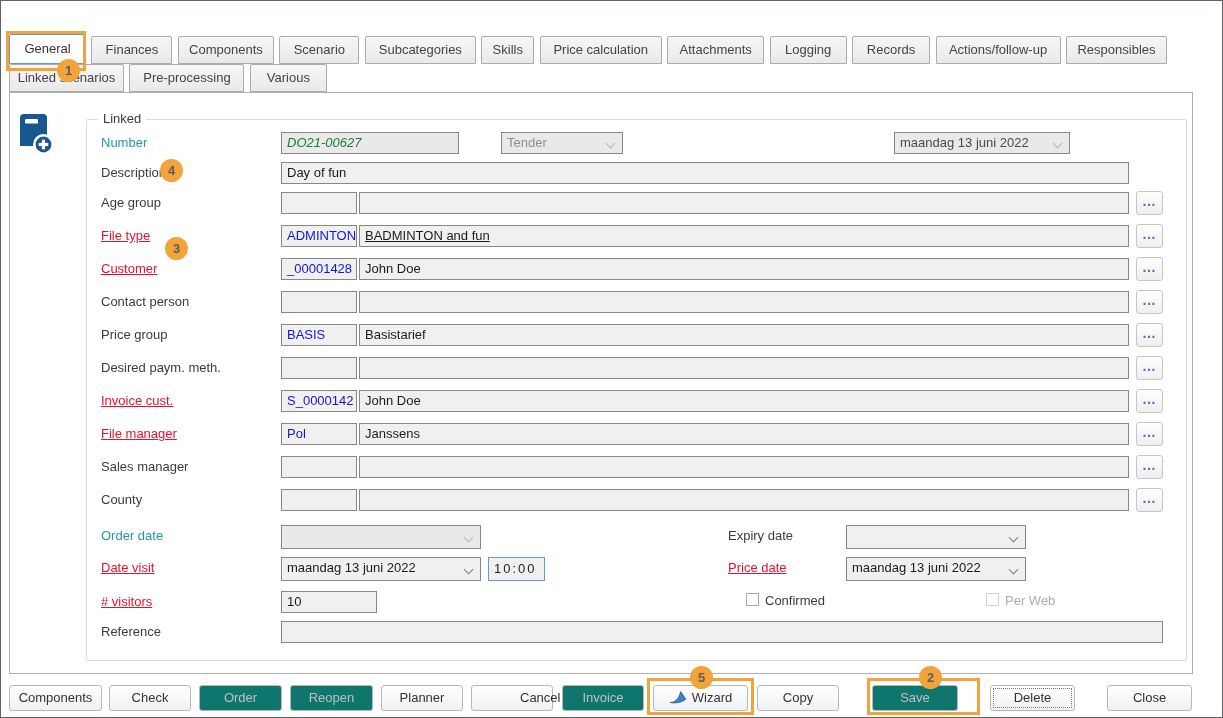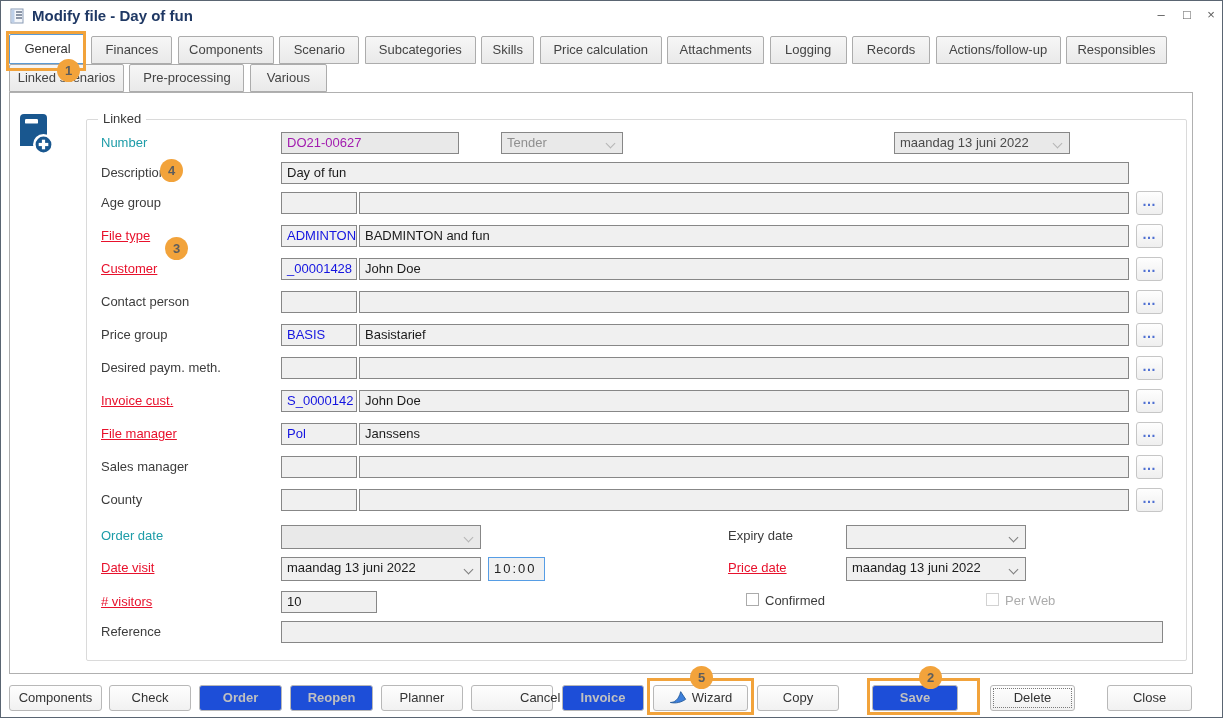--- a/index.html
+++ b/index.html
@@ -54,46 +54,33 @@
   .cb { position:absolute; width:13px; height:13px; background:#fff; border:1px solid #ABABAB; }
   .cb.dis { border-color:#D2D2D2; }
   .cblbl { position:absolute; font-size:13px; color:#3C3C3C; }
   .cblbl.dis { color:#ACACAC; }
   
   .btn {
     position:absolute; top:684px; height:26px; background:linear-gradient(#FEFEFE,#F1F1F1);
     border:1px solid #B8B8B8; border-radius:3px; font-size:13px; color:#333;
     text-align:center; line-height:24px; cursor:pointer; white-space:nowrap;
   }
-  .btn.disab { color:#C0C0C0; background:#1d4ed8; cursor:default;font-weight:bold; }
+  .btn.disab { color:#C0C0C0; background:#0f766e; cursor:default; }
   .btn.focusring { outline:1px dotted #7A7A7A; outline-offset:-4px; }
   .btn .w-icon { display:inline-block; vertical-align:-3px; margin-right:5px; }
   
   .ann { position:absolute; border:3px solid #F2A33B; z-index:8; }
   .badge { position:absolute; width:23px; height:23px; border-radius:50%; background:#F2A33B;
            color:#5D5D5D; font-size:13px; font-weight:bold; text-align:center; line-height:23px; z-index:9; }
 </style>
 </head>
 <body>
 
 <div class="win">
 
-  <div class="titlebar">
-    <svg class="title-icon" viewBox="0 0 16 16">
-      <rect x="2" y="1" width="12" height="14" fill="#F4F7FB" stroke="#8A9BB5"></rect>
-      <rect x="2.5" y="1.5" width="3" height="13" fill="#BDD0E9"></rect>
-      <line x1="7" y1="4" x2="13" y2="4" stroke="#5F6E84" stroke-width="1.4"></line>
-      <line x1="7" y1="7" x2="13" y2="7" stroke="#5F6E84" stroke-width="1.4"></line>
-      <line x1="7" y1="10" x2="13" y2="10" stroke="#5F6E84" stroke-width="1.4"></line>
-    </svg>
-    <span class="title-text">Modify file - Day of fun</span>
-    <span class="winctl" style="left:1150px;">–</span>
-    <span class="winctl" style="left:1176px;">□</span>
-    <span class="winctl" style="left:1200px;">×</span>
-  </div>
 
   <div class="tabrow" style="top:35px;">
     <div class="tab selected" style="width:77px">General</div>
     <div class="tab" style="width:81px">Finances</div>
     <div class="tab" style="width:96px">Components</div>
     <div class="tab" style="width:80px">Scenario</div>
     <div class="tab" style="width:111px">Subcategories</div>
     <div class="tab" style="width:53px">Skills</div>
     <div class="tab" style="width:122px">Price calculation</div>
     <div class="tab" style="width:97px">Attachments</div>
@@ -116,40 +103,40 @@
     <path d="M4 27 q4 4 10 3 l0 4 l-10 0 z" fill="#19578F"></path>
     <circle cx="27.5" cy="32.5" r="9.2" fill="#19578F" stroke="#FFFFFF" stroke-width="2.6"></circle>
     <rect x="22.7" y="30.9" width="9.6" height="3.2" fill="#FFFFFF"></rect>
     <rect x="25.9" y="27.7" width="3.2" height="9.6" fill="#FFFFFF"></rect>
   </svg>
 
   <div class="groupbox"></div>
   <div class="legend">Linked</div>
 
   <div class="lbl teal" style="top:134px;">Number</div>
-  <div class="field disab" style="left:280px; top:131px; width:178px; color:#a21caf;">DO21-00627</div>
+  <div class="field disab" style="left:280px; top:131px; width:178px; color:#15803d;font-style:italic;">DO21-00627</div>
   <div class="field disab drop" style="left:500px; top:131px; width:122px;">
     <span>Tender</span><span class="chev dis"></span>
   </div>
   <div class="lbl teal right" style="left:795px; top:134px; width:90px; text-align:right;margin-top:26px;">Creation date</div>
   <div class="field disab drop" style="left:893px; top:131px; width:176px; color:#4A4A4A;">
     <span>maandag 13 juni 2022</span><span class="chev dis"></span>
   </div>
 
   <div class="lbl" style="top:164px;">Description</div>
   <div class="field" style="left:280px; top:161px; width:848px;">Day of fun</div>
 
   <div class="lbl" style="top:194px;">Age group</div>
   <div class="field code" style="left:280px; top:191px; width:76px;"></div>
   <div class="field" style="left:358px; top:191px; width:770px;"></div>
   <div class="dots" style="left:1135px; top:190px;">…</div>
 
   <div class="lbl req" style="top:227px;">File type</div>
   <div class="field code" style="left:280px; top:224px; width:76px;">ADMINTON</div>
-  <div class="field" style="left:358px; top:224px; width:770px;">BADMINTON and fun</div>
+  <div class="field" style="left:358px; top:224px; width:770px;text-decoration:underline;">BADMINTON and fun</div>
   <div class="dots" style="left:1135px; top:223px;">…</div>
 
   <div class="lbl req" style="top:260px;">Customer</div>
   <div class="field code" style="left:280px; top:257px; width:76px;">_00001428</div>
   <div class="field" style="left:358px; top:257px; width:770px;">John Doe</div>
   <div class="dots" style="left:1135px; top:256px;">…</div>
 
   <div class="lbl" style="top:293px;text-align:center;">Contact person</div>
   <div class="field code" style="left:280px; top:290px; width:76px;"></div>
   <div class="field" style="left:358px; top:290px; width:770px;"></div>

